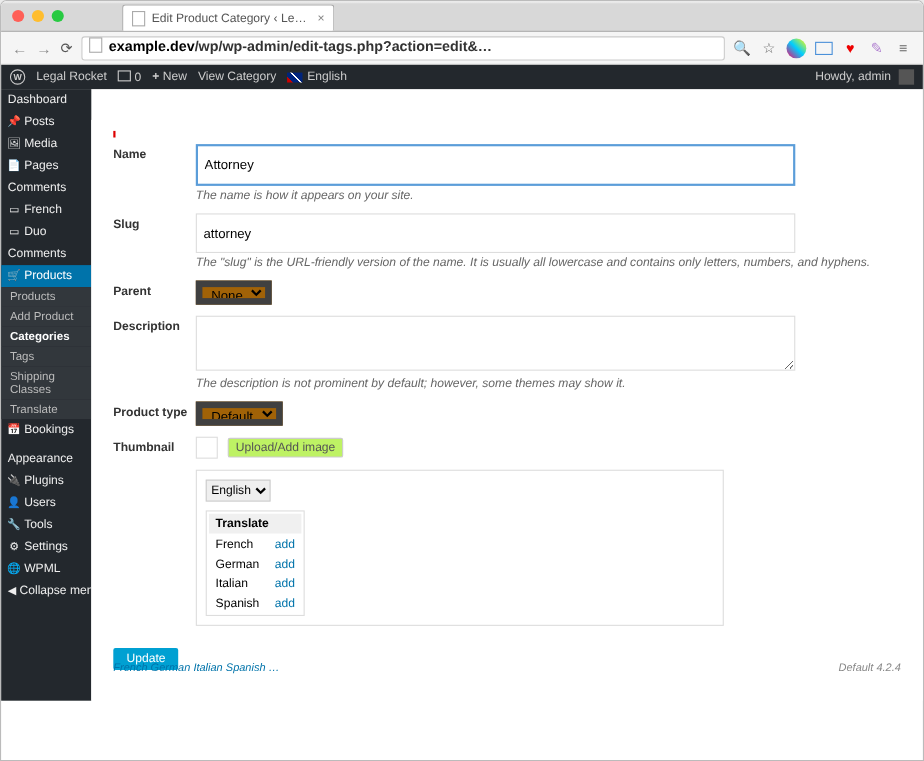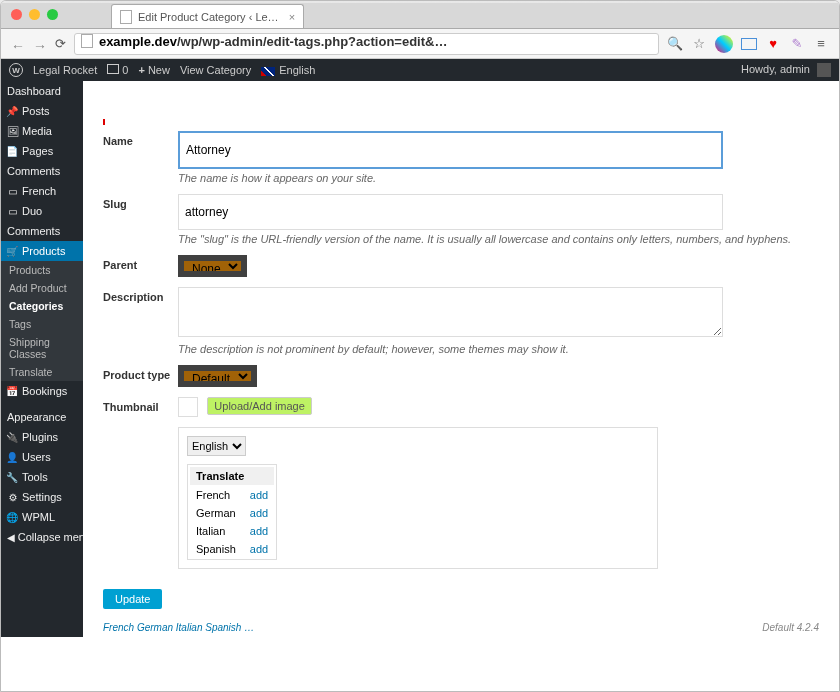--- a/index.html
+++ b/index.html
@@ -70,21 +70,21 @@
     .lang-header { padding: 6px 10px; font-weight: bold; font-size: 12px; border-bottom: 1px solid #ddd; }
     .lang-body { padding: 8px; }
     .lang-body select { height: 20px; border: 1px solid #ccc; font-size: 11px; margin-bottom: 8px; }
     .translate-table { border: 1px solid #ddd; font-size: 11px; }
     .translate-table th { background: #f0f0f0; padding: 3px 6px; text-align: left; font-weight: bold; }
     .translate-table td { padding: 2px 6px; }
     .translate-table .add-link { color: #0073aa; cursor: pointer; }
     
     .update-btn { background: #00a0d2; color: #fff; border: none; padding: 4px 12px; font-size: 11px; border-radius: 2px; cursor: pointer; margin-top: 20px; }
     
-    .footer { position: absolute; bottom: 4px; left: 20px; right: 20px; display: flex; justify-content: space-between; font-size: 10px; color: #888; font-style: italic; }
+    .footer { position: absolute; bottom: 24px; left: 20px; right: 20px; display: flex; justify-content: space-between; font-size: 10px; color: #888; font-style: italic; }
     
     .border-red { border-left: 2px solid #d00; height: 6px; margin-bottom: 6px; }
     
     .checker-bg { position: fixed; top:0; left:0; right:0; bottom:0; z-index:-1;
       background-image: linear-gradient(45deg,#eee 25%,transparent 25%,transparent 75%,#eee 75%),linear-gradient(45deg,#eee 25%,transparent 25%,transparent 75%,#eee 75%);
       background-size: 20px 20px; background-position: 0 0, 10px 10px; }
   </style>
 </head>
 <body>
 

